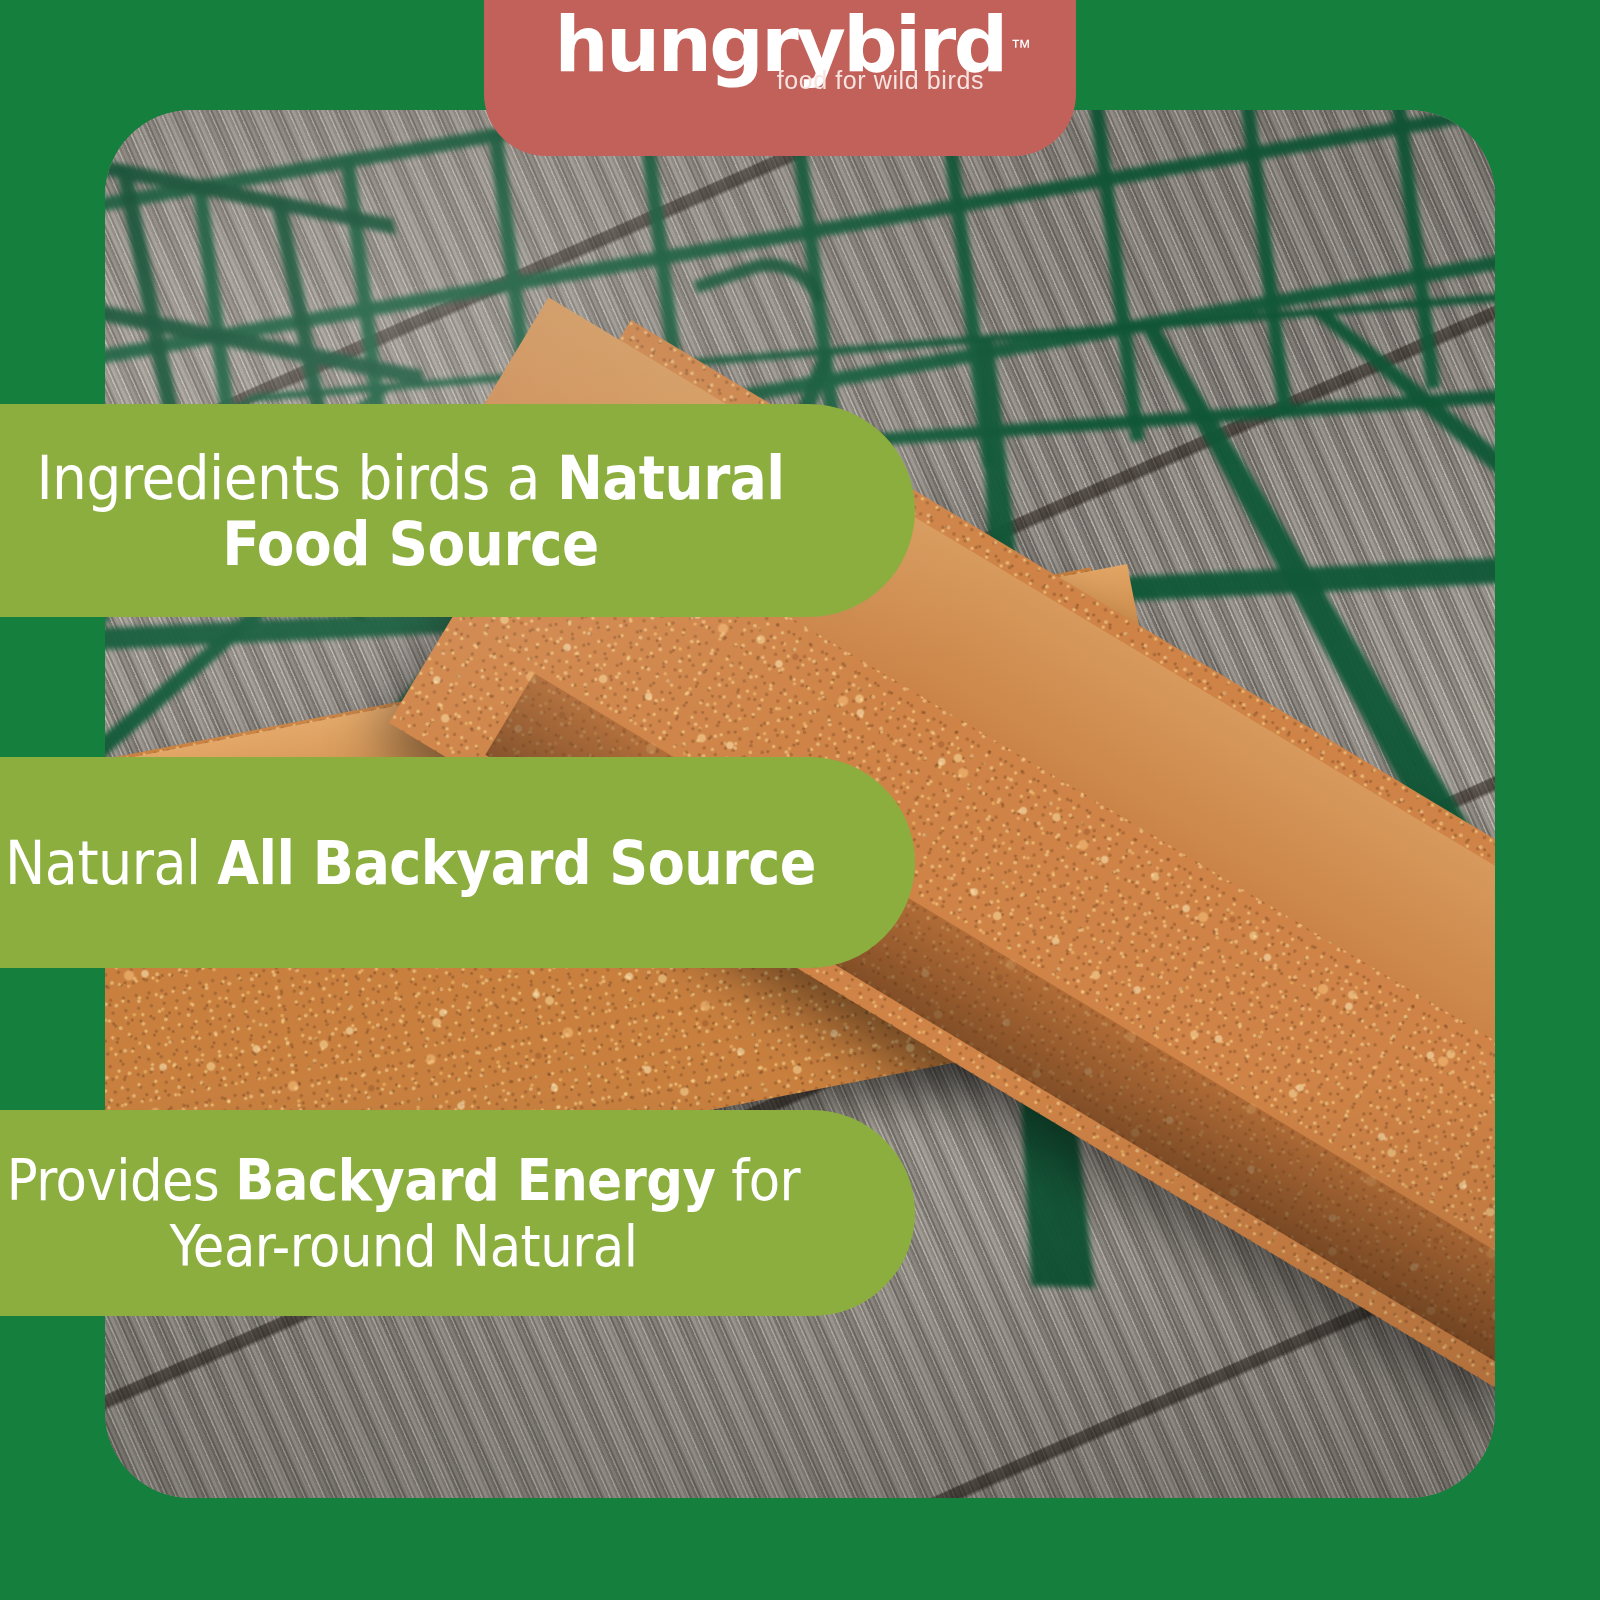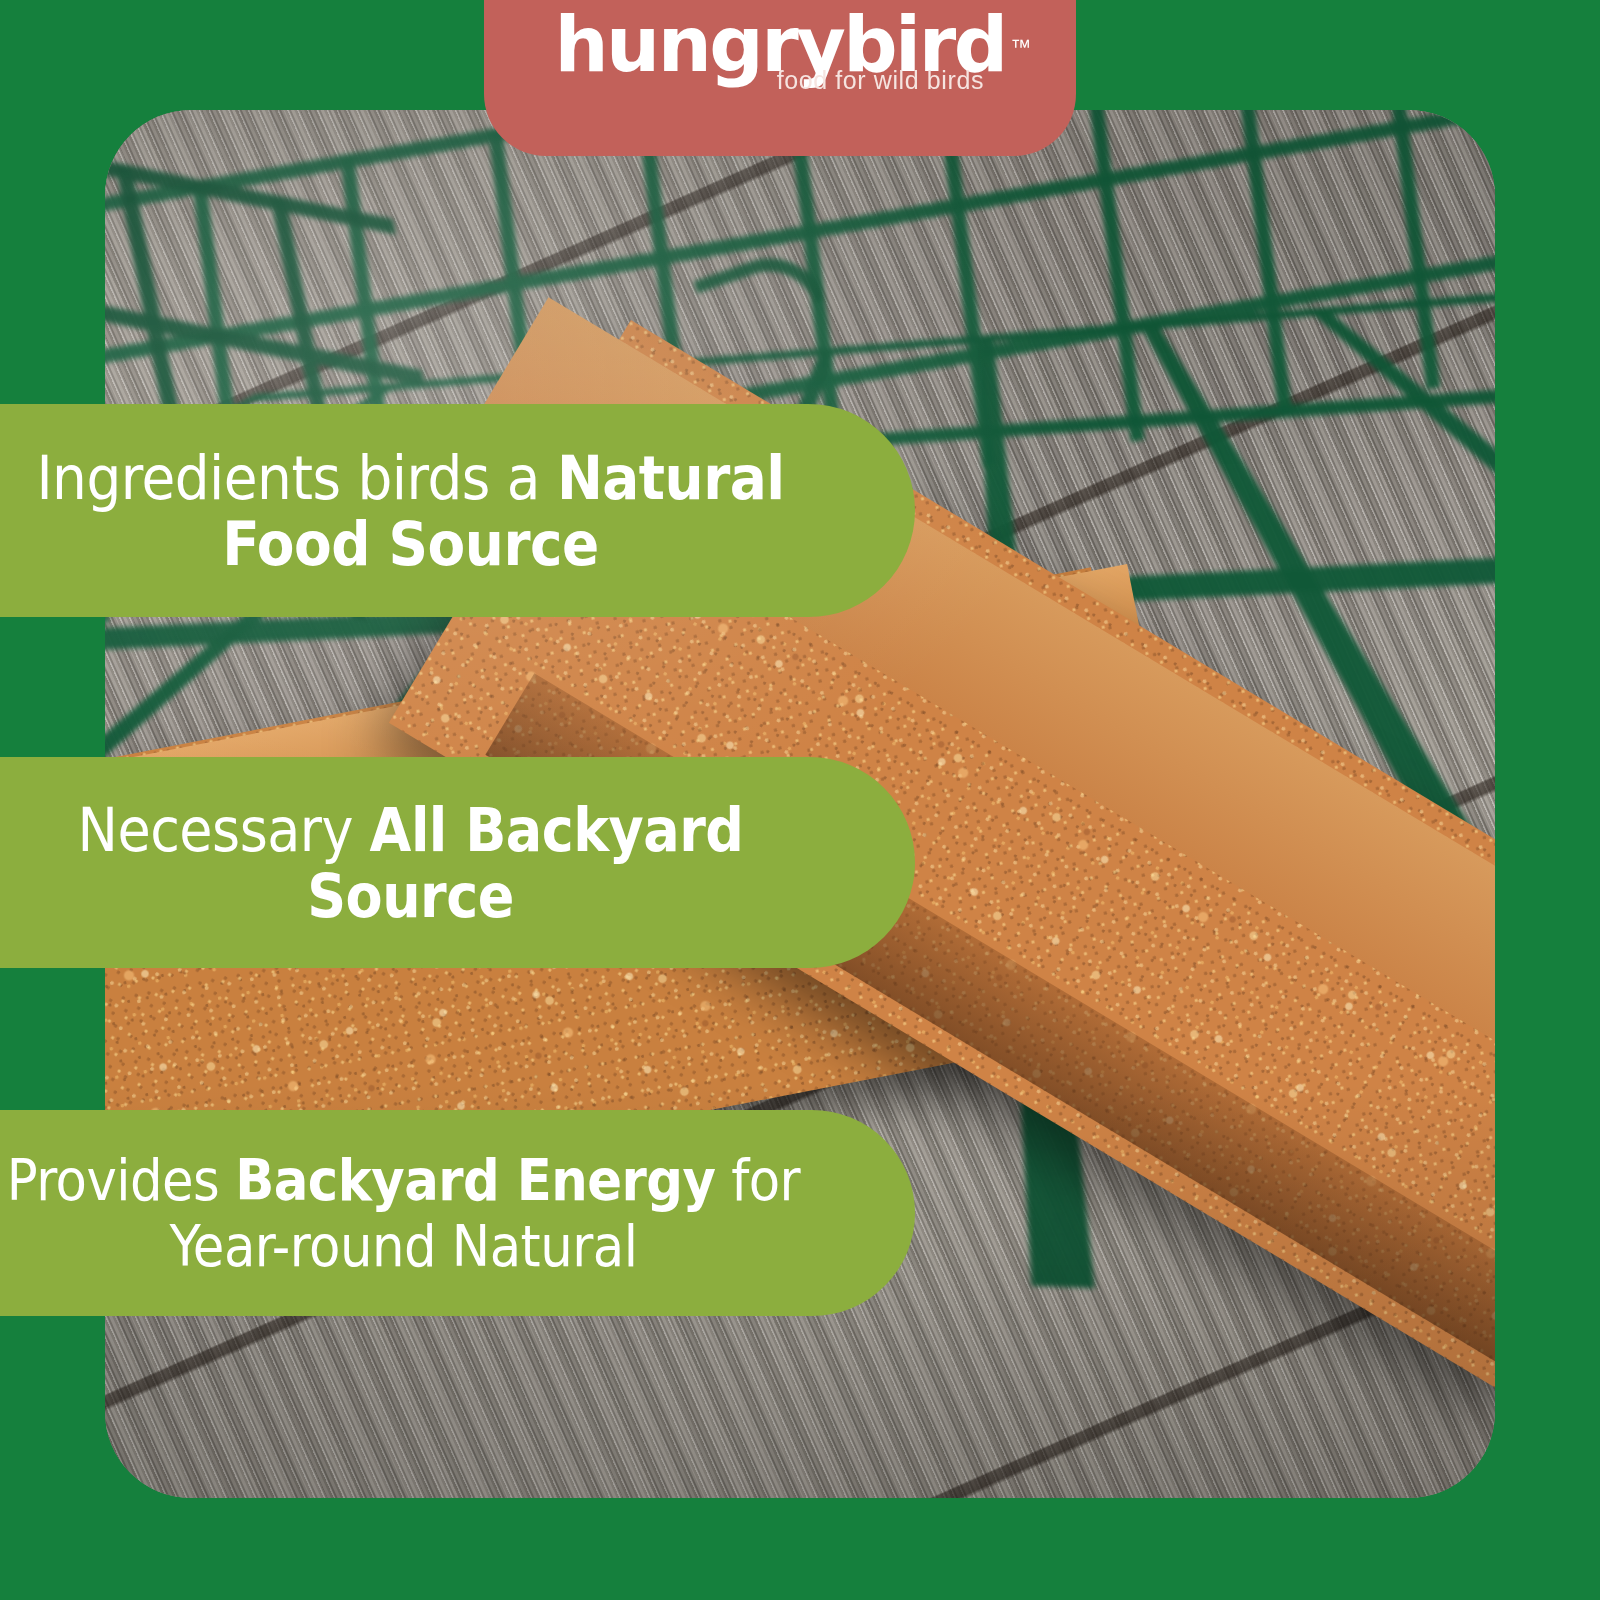--- a/index.html
+++ b/index.html
@@ -289,21 +289,21 @@
   </div>
 
   <div class="banner" id="banner-1">
     <div class="banner-text">
       <span>Ingredients birds a </span><b>Natural Food Source</b>
     </div>
   </div>
 
   <div class="banner" id="banner-2">
     <div class="banner-text">
-      <span>Necessary </span><b>All Backyard Source</b>
+      <span>Natural </span><b>All Backyard Source</b>
     </div>
   </div>
 
   <div class="banner" id="banner-3">
     <div class="banner-text">
       <span>Provides </span><b>Backyard Energy</b><span> for Year-round Natural</span>
     </div>
   </div>
 
 </div>

